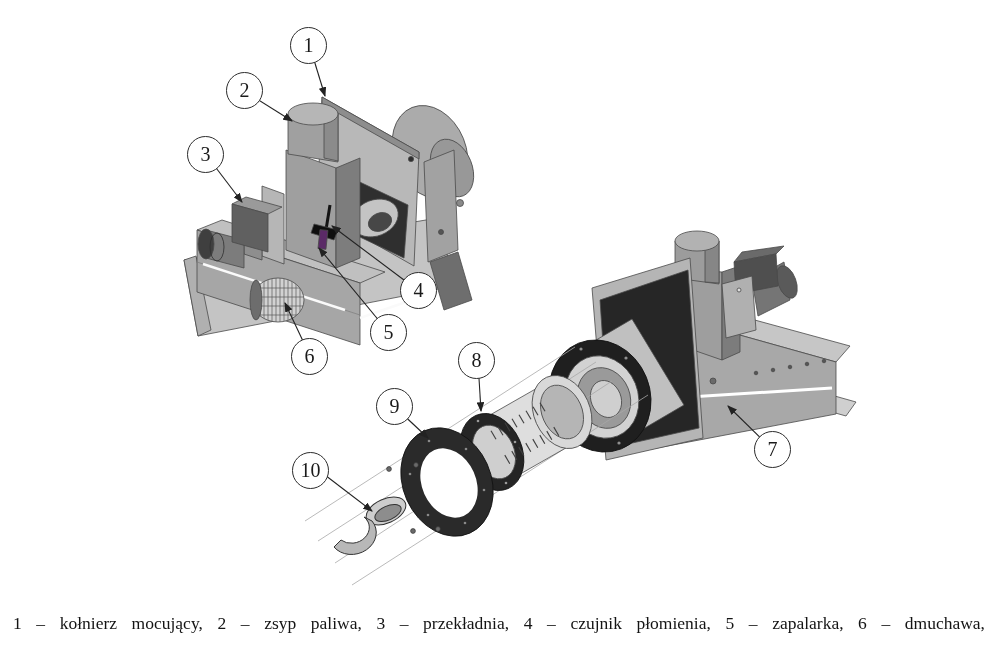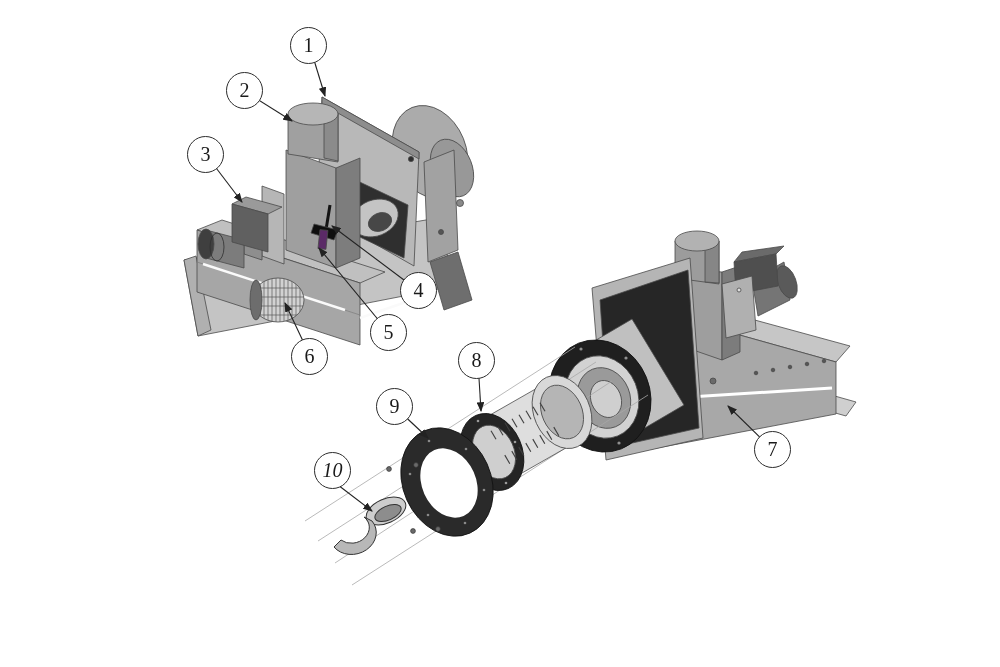--- a/index.html
+++ b/index.html
@@ -251,16 +251,17 @@
 
 <div class="callout" style="left:290px;top:27px;">1</div>
 <div class="callout" style="left:226px;top:72px;">2</div>
 <div class="callout" style="left:187px;top:136px;">3</div>
 <div class="callout" style="left:400px;top:272px;">4</div>
 <div class="callout" style="left:370px;top:314px;">5</div>
 <div class="callout" style="left:291px;top:338px;">6</div>
 <div class="callout" style="left:754px;top:431px;">7</div>
 <div class="callout" style="left:458px;top:342px;">8</div>
 <div class="callout" style="left:376px;top:388px;">9</div>
-<div class="callout" style="left:314px;top:452px;font-style:italic;">10</div>
-
+<div class="callout" style="left:292px;top:452px;">10</div>
+
+<div class="caption l1">1 – kołnierz mocujący, 2 – zsyp paliwa, 3 – przekładnia, 4 – czujnik płomienia, 5 – zapalarka, 6 – dmuchawa,</div>
 
 </div>
 
 </body></html>

